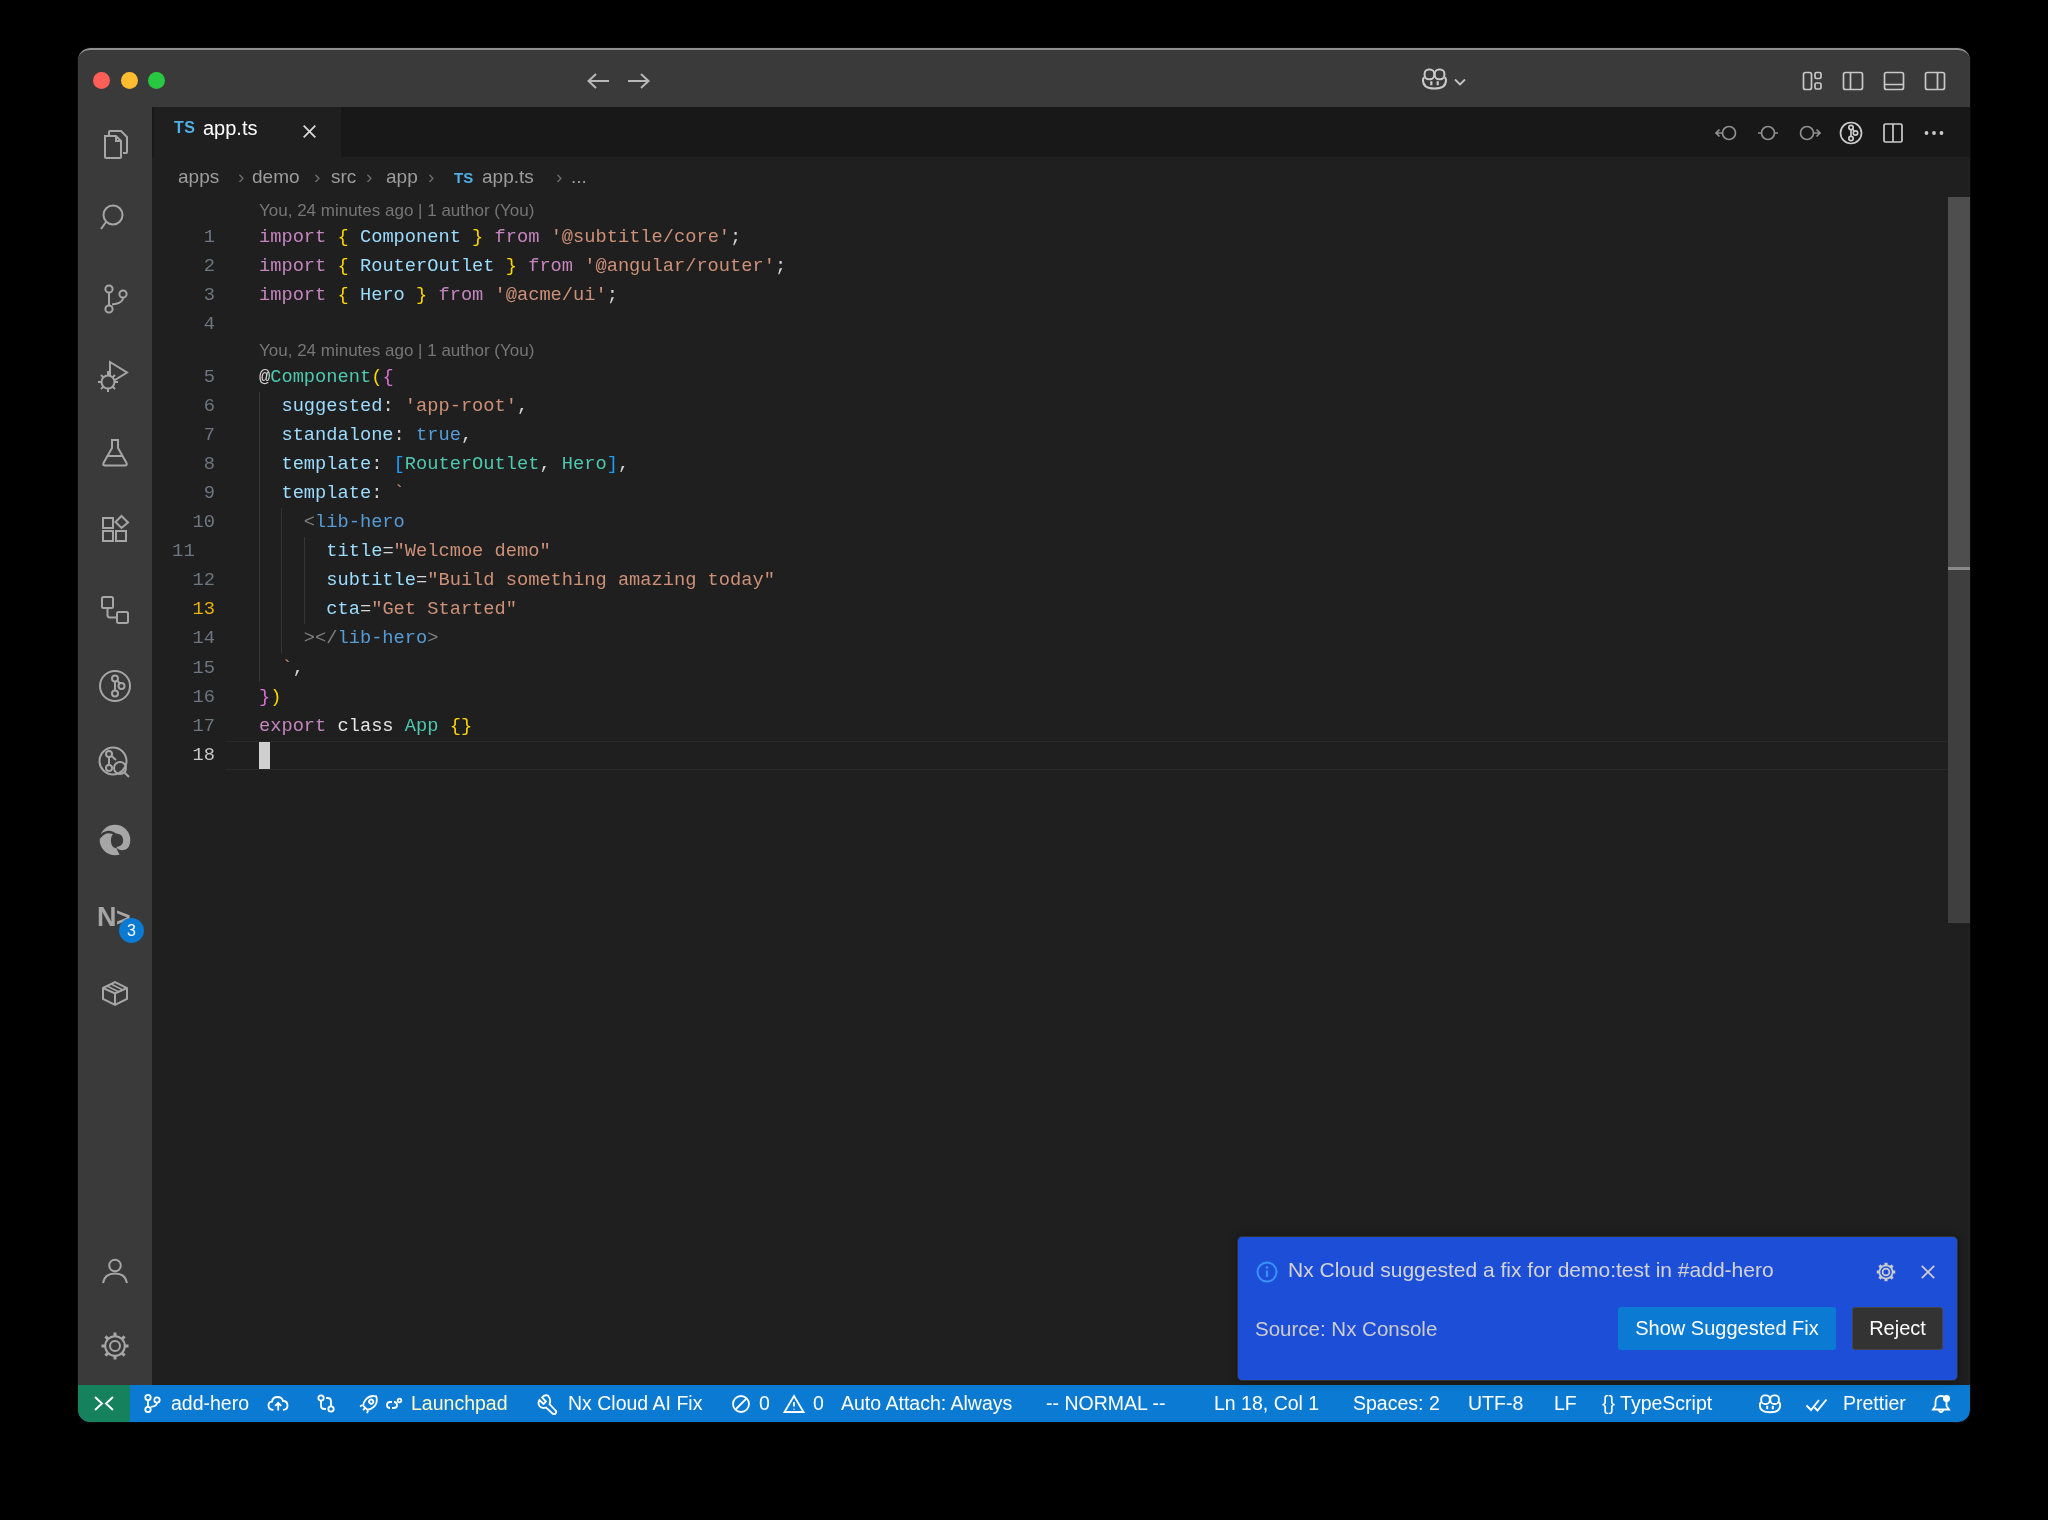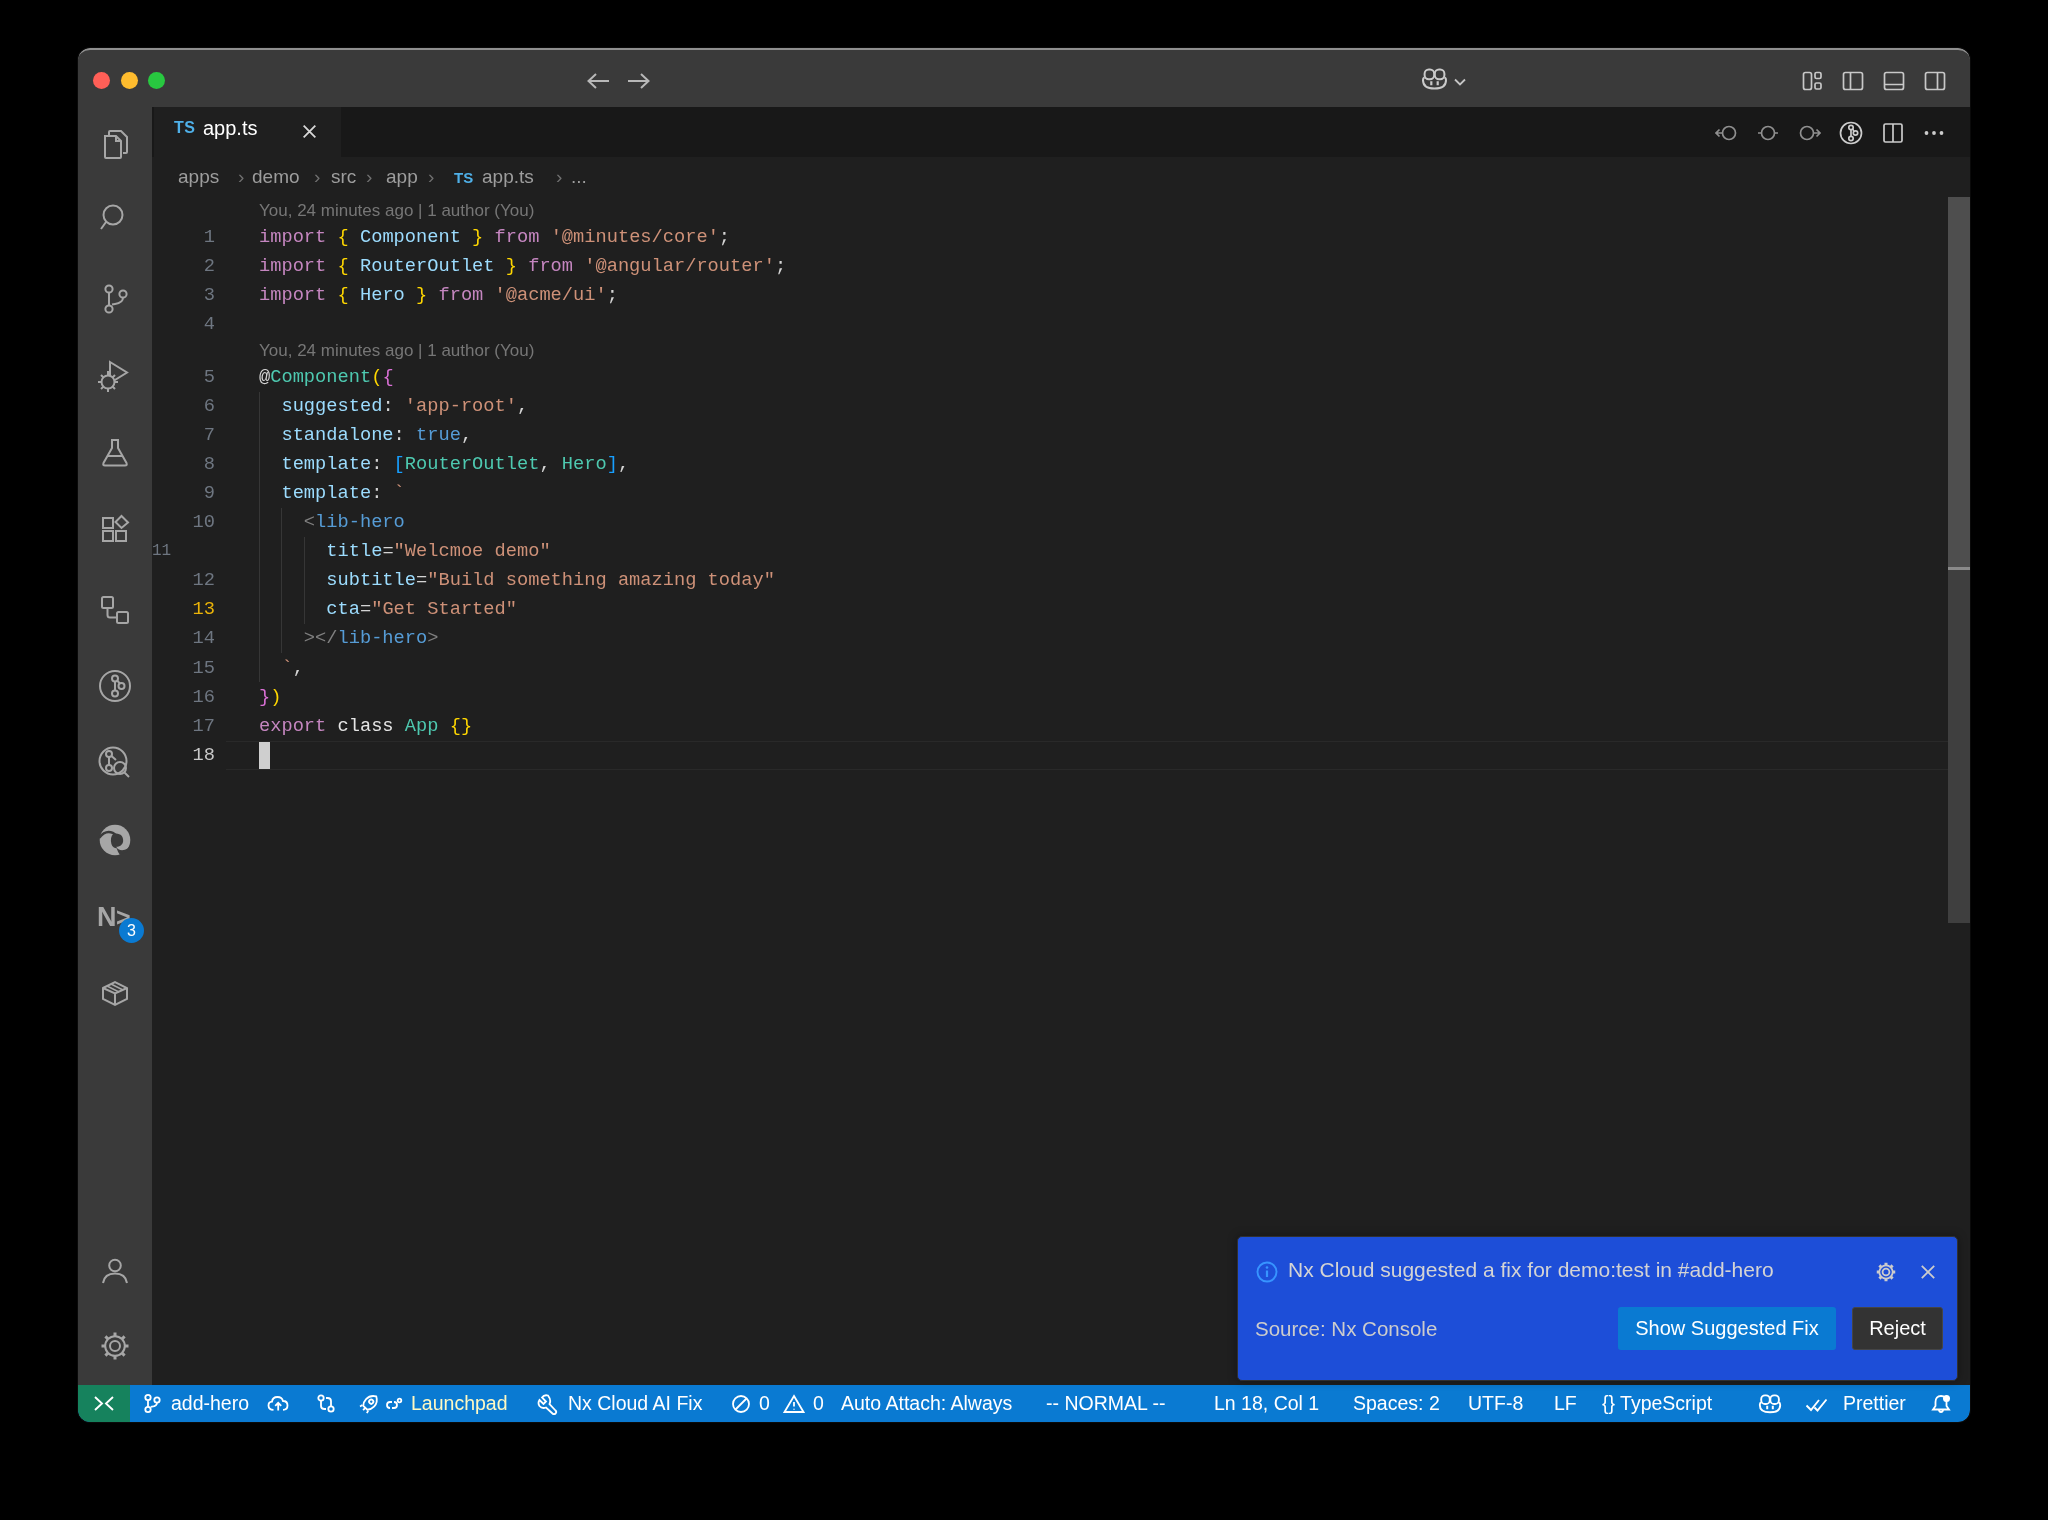--- a/index.html
+++ b/index.html
@@ -101,31 +101,31 @@
     <div style="position:absolute;left:74px;top:175.0px;width:63px;height:29px;line-height:29px;text-align:right;color:#6e7681;font-family:'Liberation Mono',monospace;font-size:18.7px">1</div>
     <div style="position:absolute;left:74px;top:204.1px;width:63px;height:29px;line-height:29px;text-align:right;color:#6e7681;font-family:'Liberation Mono',monospace;font-size:18.7px">2</div>
     <div style="position:absolute;left:74px;top:233.2px;width:63px;height:29px;line-height:29px;text-align:right;color:#6e7681;font-family:'Liberation Mono',monospace;font-size:18.7px">3</div>
     <div style="position:absolute;left:74px;top:262.3px;width:63px;height:29px;line-height:29px;text-align:right;color:#6e7681;font-family:'Liberation Mono',monospace;font-size:18.7px">4</div>
     <div style="position:absolute;left:74px;top:315.0px;width:63px;height:29px;line-height:29px;text-align:right;color:#6e7681;font-family:'Liberation Mono',monospace;font-size:18.7px">5</div>
     <div style="position:absolute;left:74px;top:344.1px;width:63px;height:29px;line-height:29px;text-align:right;color:#6e7681;font-family:'Liberation Mono',monospace;font-size:18.7px">6</div>
     <div style="position:absolute;left:74px;top:373.1px;width:63px;height:29px;line-height:29px;text-align:right;color:#6e7681;font-family:'Liberation Mono',monospace;font-size:18.7px">7</div>
     <div style="position:absolute;left:74px;top:402.2px;width:63px;height:29px;line-height:29px;text-align:right;color:#6e7681;font-family:'Liberation Mono',monospace;font-size:18.7px">8</div>
     <div style="position:absolute;left:74px;top:431.2px;width:63px;height:29px;line-height:29px;text-align:right;color:#6e7681;font-family:'Liberation Mono',monospace;font-size:18.7px">9</div>
     <div style="position:absolute;left:74px;top:460.3px;width:63px;height:29px;line-height:29px;text-align:right;color:#6e7681;font-family:'Liberation Mono',monospace;font-size:18.7px">10</div>
-    <div style="position:absolute;left:74px;top:489.3px;width:63px;height:29px;line-height:29px;text-align:left;color:#6e7681;font-family:'Liberation Mono',monospace;font-size:16px">11</div>
+    <div style="position:absolute;left:74px;top:489.3px;width:63px;height:29px;line-height:29px;text-align:center;color:#6e7681;font-family:'Liberation Mono',monospace;font-size:19px">11</div>
     <div style="position:absolute;left:74px;top:518.4px;width:63px;height:29px;line-height:29px;text-align:right;color:#6e7681;font-family:'Liberation Mono',monospace;font-size:18.7px">12</div>
     <div style="position:absolute;left:74px;top:547.4px;width:63px;height:29px;line-height:29px;text-align:right;color:#eab308;font-family:'Liberation Mono',monospace;font-size:18.7px">13</div>
     <div style="position:absolute;left:74px;top:576.4px;width:63px;height:29px;line-height:29px;text-align:right;color:#6e7681;font-family:'Liberation Mono',monospace;font-size:18.7px">14</div>
     <div style="position:absolute;left:74px;top:605.5px;width:63px;height:29px;line-height:29px;text-align:right;color:#6e7681;font-family:'Liberation Mono',monospace;font-size:18.7px">15</div>
     <div style="position:absolute;left:74px;top:634.5px;width:63px;height:29px;line-height:29px;text-align:right;color:#6e7681;font-family:'Liberation Mono',monospace;font-size:18.7px">16</div>
     <div style="position:absolute;left:74px;top:663.6px;width:63px;height:29px;line-height:29px;text-align:right;color:#6e7681;font-family:'Liberation Mono',monospace;font-size:18.7px">17</div>
     <div style="position:absolute;left:74px;top:692.6px;width:63px;height:29px;line-height:29px;text-align:right;color:#c8c8c8;font-family:'Liberation Mono',monospace;font-size:18.7px">18</div>
     <div style="position:absolute;left:181px;top:150.0px;height:26px;line-height:26px;color:#767676;font-family:'Liberation Sans',sans-serif;font-size:17px">You, 24 minutes ago | 1 author (You)</div>
     <div style="position:absolute;left:181px;top:290.0px;height:26px;line-height:26px;color:#767676;font-family:'Liberation Sans',sans-serif;font-size:17px">You, 24 minutes ago | 1 author (You)</div>
-    <div class="cd" style="top:175.0px"><span style="color:#c586c0">import </span><span style="color:#ffd700">{ </span><span style="color:#9cdcfe">Component</span><span style="color:#ffd700"> }</span><span style="color:#c586c0"> from </span><span style="color:#ce9178">'@minutes/core'</span><span style="color:#d4d4d4">;</span></div>
+    <div class="cd" style="top:175.0px"><span style="color:#c586c0">import </span><span style="color:#ffd700">{ </span><span style="color:#9cdcfe">Component</span><span style="color:#ffd700"> }</span><span style="color:#c586c0"> from </span><span style="color:#ce9178">'@subtitle/core'</span><span style="color:#d4d4d4">;</span></div>
     <div class="cd" style="top:204.1px"><span style="color:#c586c0">import </span><span style="color:#ffd700">{ </span><span style="color:#9cdcfe">RouterOutlet</span><span style="color:#ffd700"> }</span><span style="color:#c586c0"> from </span><span style="color:#ce9178">'@angular/router'</span><span style="color:#d4d4d4">;</span></div>
     <div class="cd" style="top:233.2px"><span style="color:#c586c0">import </span><span style="color:#ffd700">{ </span><span style="color:#9cdcfe">Hero</span><span style="color:#ffd700"> }</span><span style="color:#c586c0"> from </span><span style="color:#ce9178">'@acme/ui'</span><span style="color:#d4d4d4">;</span></div>
     <div class="cd" style="top:315.0px"><span style="color:#d4d4d4">@</span><span style="color:#4ec9b0">Component</span><span style="color:#ffd700">(</span><span style="color:#da70d6">{</span></div>
     <div class="cd" style="top:344.1px"><span style="color:#d4d4d4">  </span><span style="color:#9cdcfe">suggested</span><span style="color:#d4d4d4">: </span><span style="color:#ce9178">'app-root'</span><span style="color:#d4d4d4">,</span></div>
     <div class="cd" style="top:373.1px"><span style="color:#d4d4d4">  </span><span style="color:#9cdcfe">standalone</span><span style="color:#d4d4d4">: </span><span style="color:#569cd6">true</span><span style="color:#d4d4d4">,</span></div>
     <div class="cd" style="top:402.2px"><span style="color:#d4d4d4">  </span><span style="color:#9cdcfe">template</span><span style="color:#d4d4d4">: </span><span style="color:#179fff">[</span><span style="color:#4ec9b0">RouterOutlet</span><span style="color:#d4d4d4">, </span><span style="color:#4ec9b0">Hero</span><span style="color:#179fff">]</span><span style="color:#d4d4d4">,</span></div>
     <div class="cd" style="top:431.2px"><span style="color:#d4d4d4">  </span><span style="color:#9cdcfe">template</span><span style="color:#d4d4d4">: </span><span style="color:#ce9178">`</span></div>
     <div class="cd" style="top:460.3px"><span style="color:#d4d4d4">    </span><span style="color:#808080">&lt;</span><span style="color:#569cd6">lib-hero</span></div>
     <div class="cd" style="top:489.3px"><span style="color:#d4d4d4">      </span><span style="color:#9cdcfe">title</span><span style="color:#d4d4d4">=</span><span style="color:#ce9178">"Welcmoe demo"</span></div>
     <div class="cd" style="top:518.4px"><span style="color:#d4d4d4">      </span><span style="color:#9cdcfe">subtitle</span><span style="color:#d4d4d4">=</span><span style="color:#ce9178">"Build something amazing today"</span></div>

